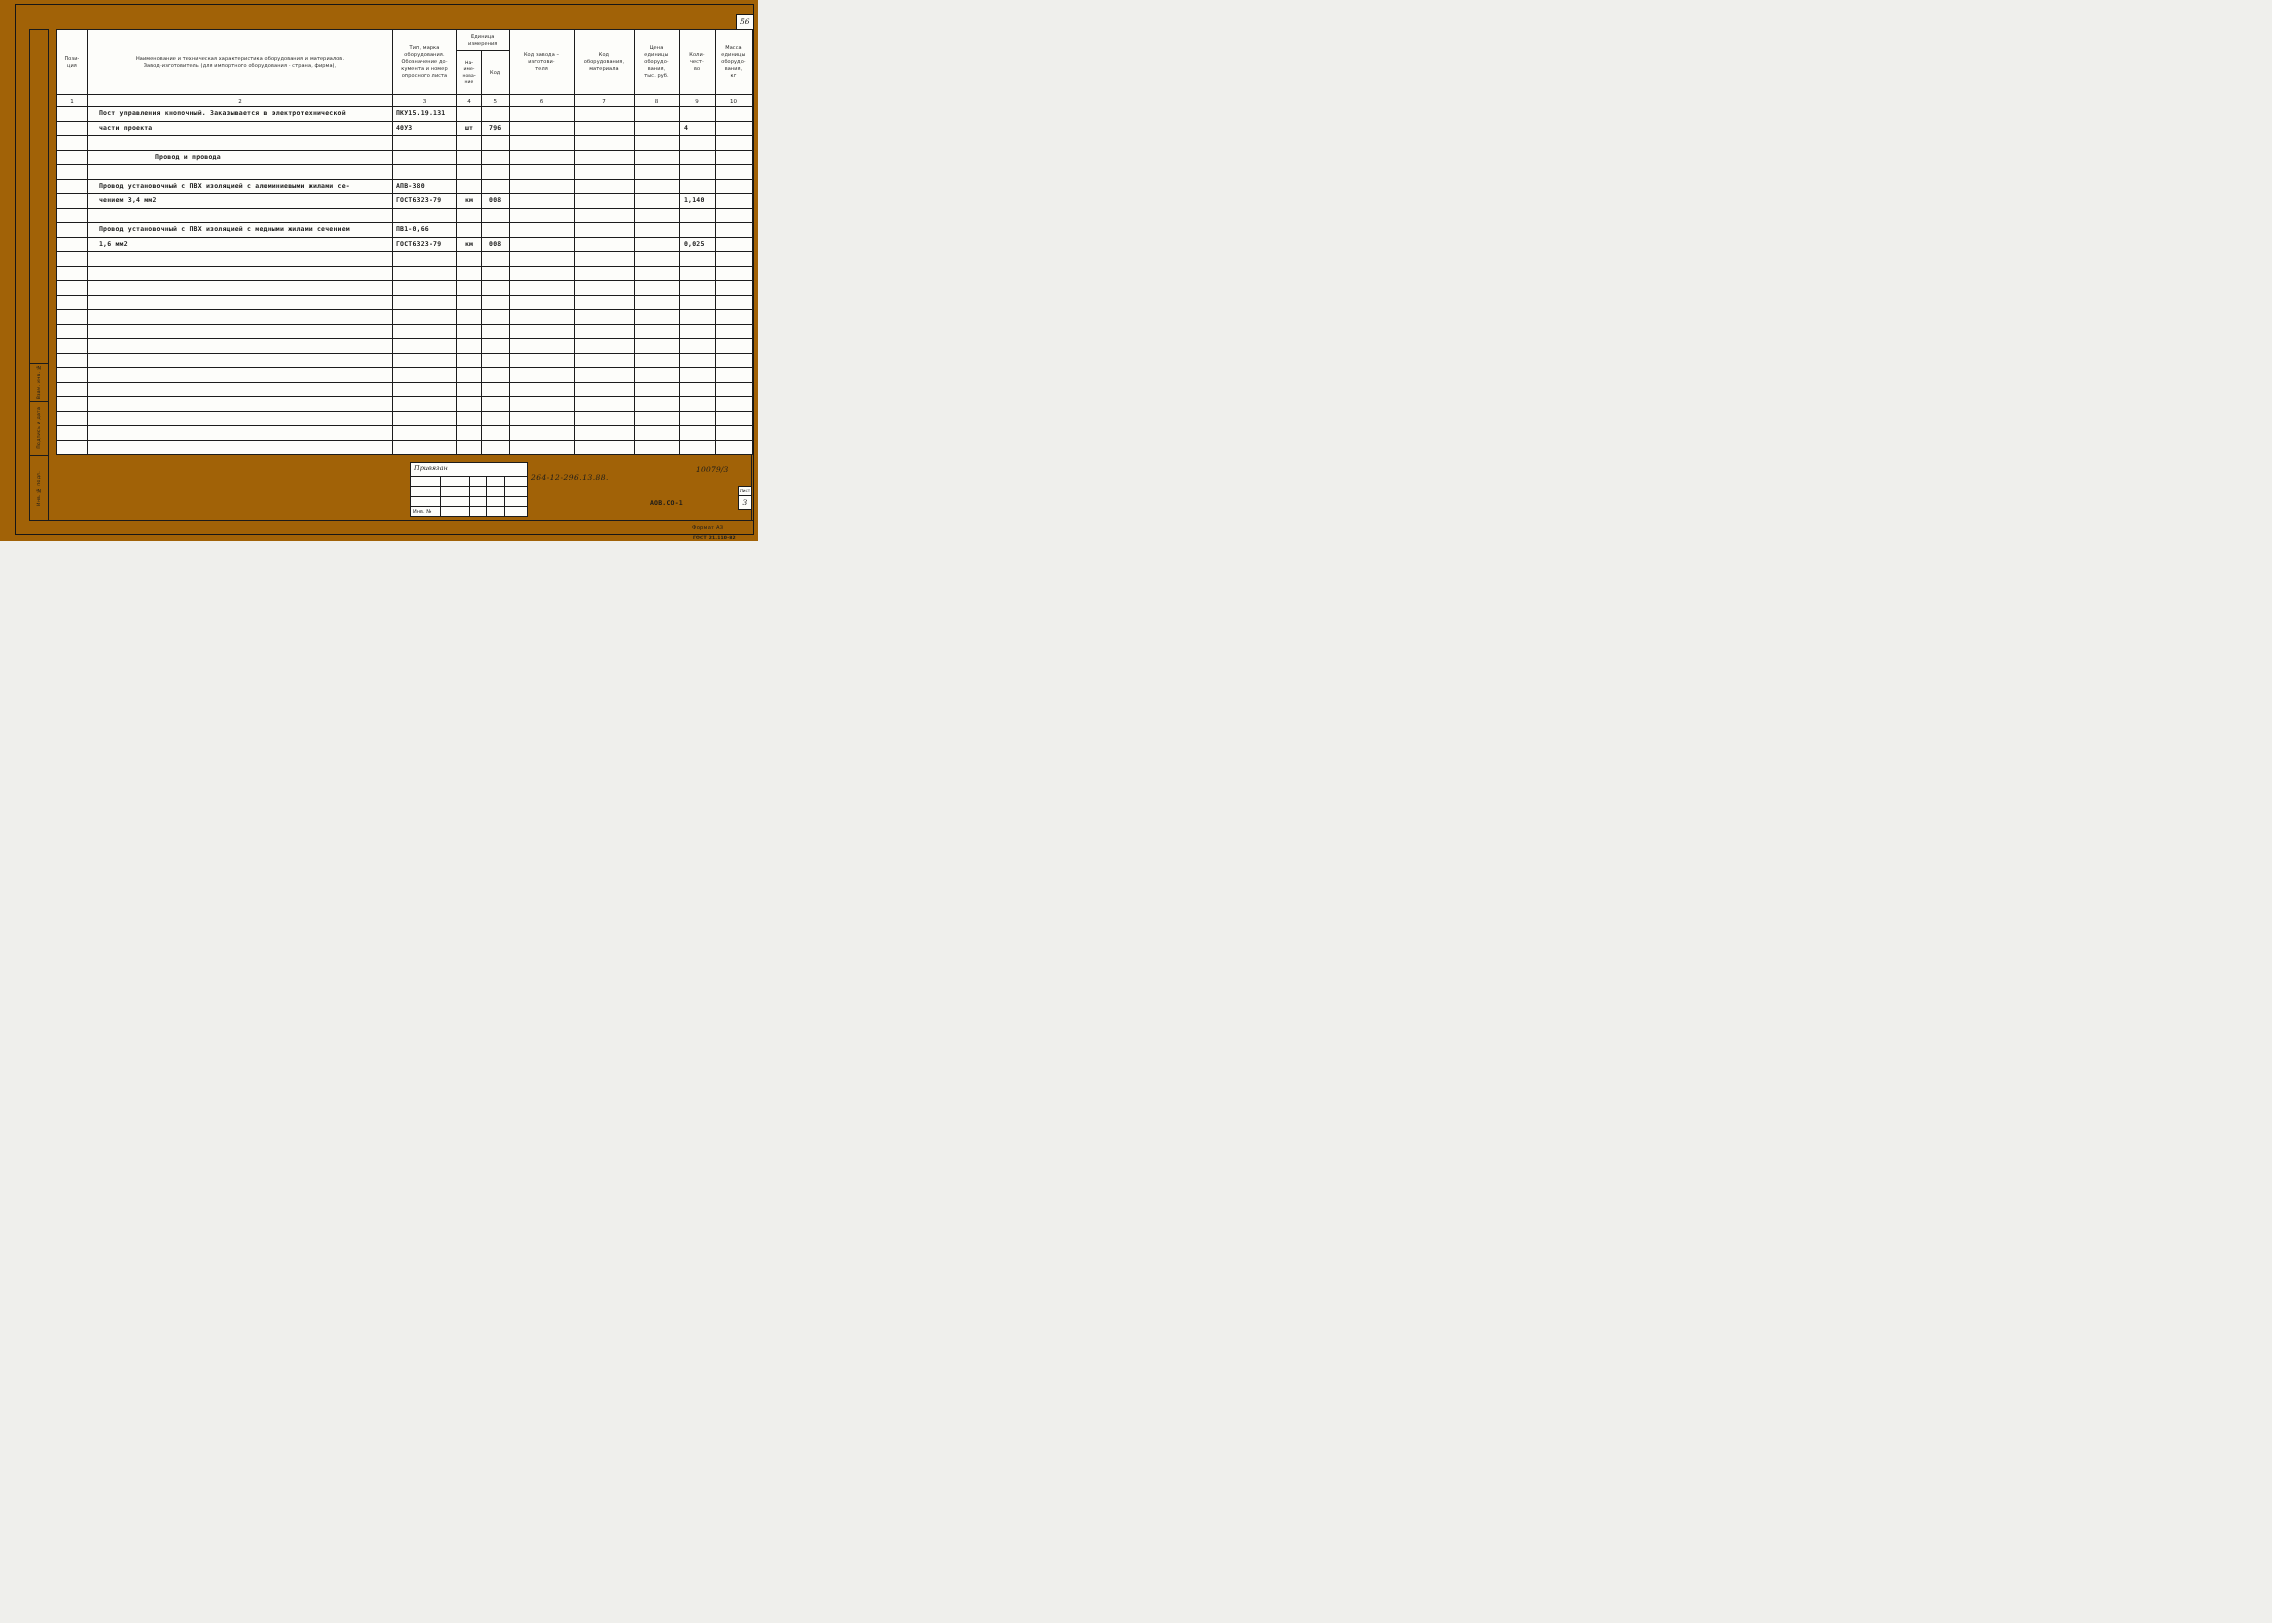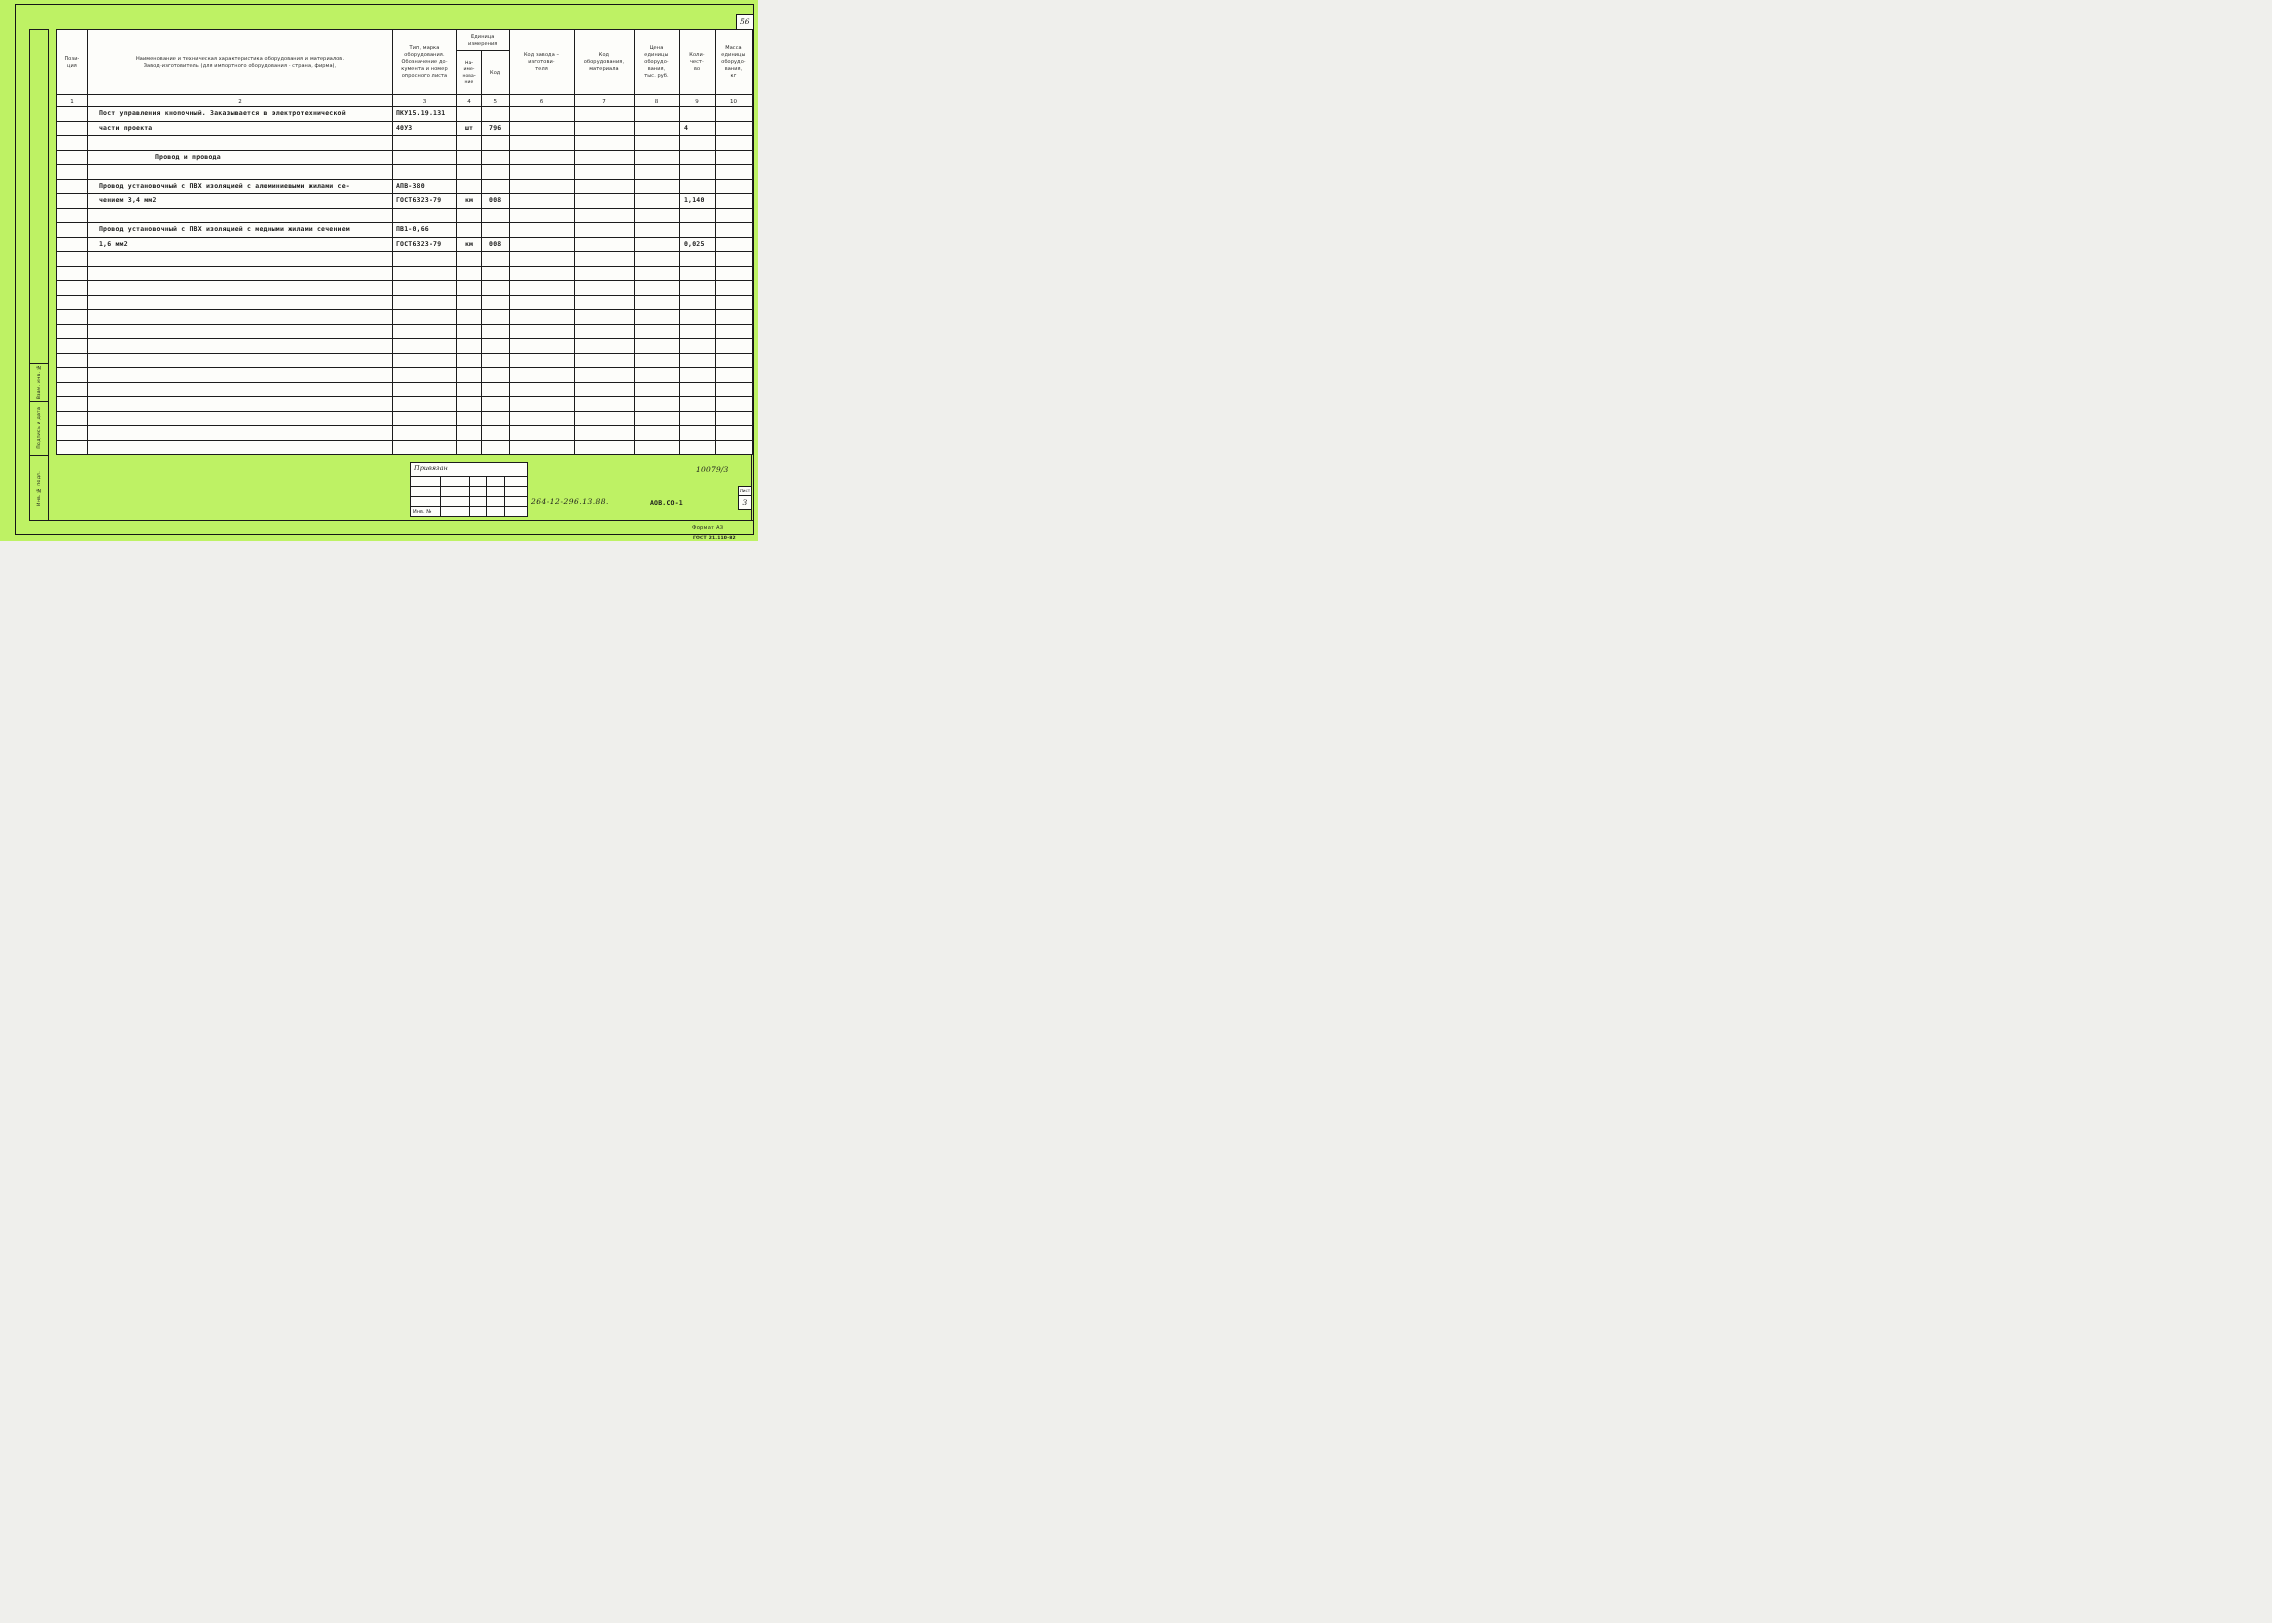--- a/index.html
+++ b/index.html
@@ -1,19 +1,19 @@
 <!DOCTYPE html>
 <html style="font-size:8px"><head>
 <meta charset="utf-8">
 <style>
   * { box-sizing: border-box; margin: 0; padding: 0; }
   html,body { width: 758px; height: 541px; background:#efefec; }
   .page {
     position: absolute; left:0; top:0; width:758px; height:541px;
-    background:#bef264; overflow:hidden; color:#1b1b1b;
+    background:#a16207; overflow:hidden; color:#1b1b1b;
     font-family:"DejaVu Sans", sans-serif;
   }
   .outer-border { position:absolute; left:15px; top:3.5px; width:739px; height:531px;
     border:1.5px solid #161616; }
 
   .corner-box { position:absolute; left:736px; top:14px; width:17.5px; height:15.5px;
     border:1px solid #161616; background:#fdfdfa; display:flex; align-items:center; justify-content:center;
     font:italic 7.5px "DejaVu Serif", serif; }
 
   
@@ -56,21 +56,21 @@
   
   .stamp { position:absolute; left:410px; top:462px; }
   table.stamp-t { border-collapse:collapse; table-layout:fixed; width:116px; background:#fdfdfa; }
   table.stamp-t td { border:0.8px solid #1c1c1c; }
   tr.st-h { height:13.5px; }
   tr.st-h td { font:italic 6.5px "DejaVu Serif", serif; text-align:left; vertical-align:top; padding:1px 3px; }
   tr.st-r { height:10px; }
   tr.st-b { height:10px; }
   tr.st-b td.inv { font:5px "DejaVu Sans", sans-serif; text-align:left; padding-left:2px; vertical-align:middle; }
 
-  .doc-number { position:absolute; left:531px; top:497px;
+  .doc-number { position:absolute; left:531px; top:473px;
     font:italic 7.5px "DejaVu Serif", serif; letter-spacing:0.5px; }
   .doc-code { position:absolute; left:650px; top:499px;
     font:bold 6.5px "DejaVu Sans Mono", monospace; letter-spacing:0.2px; }
   .hand-ref { position:absolute; left:696px; top:465px;
     font:italic 7.5px "DejaVu Serif", serif; letter-spacing:0.2px; }
 
   .sheet-box { position:absolute; left:738px; top:486px; width:14px; height:23.5px;
     border:0.9px solid #1b1b1b; background:#fdfdfa; }
   .sheet-label { height:8.5px; border-bottom:0.9px solid #1b1b1b;
     font:4.2px/8px "DejaVu Sans", sans-serif; text-align:center; }

